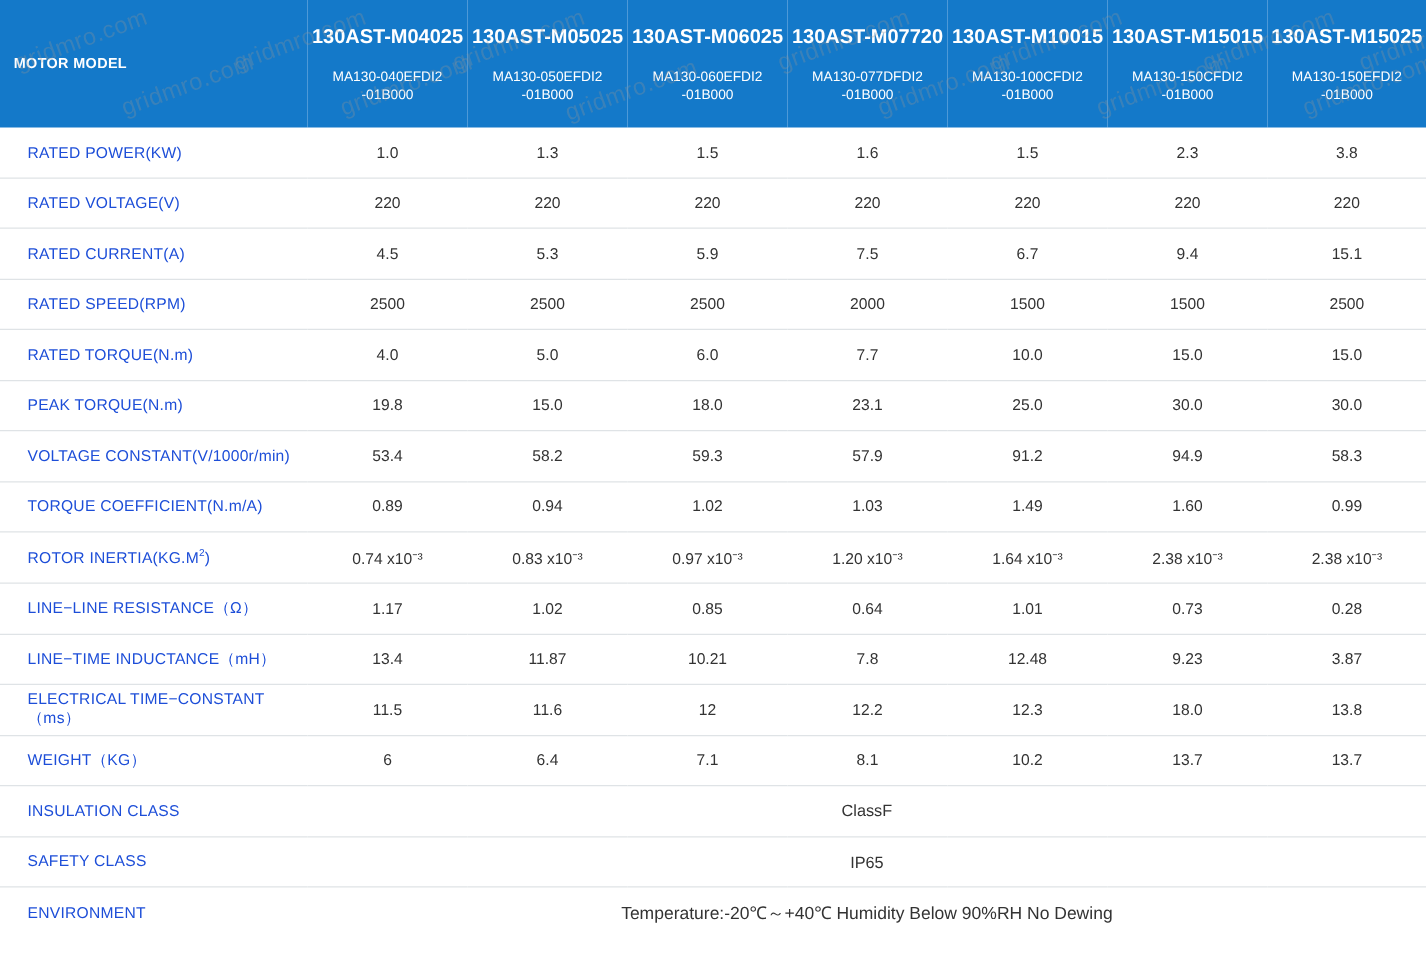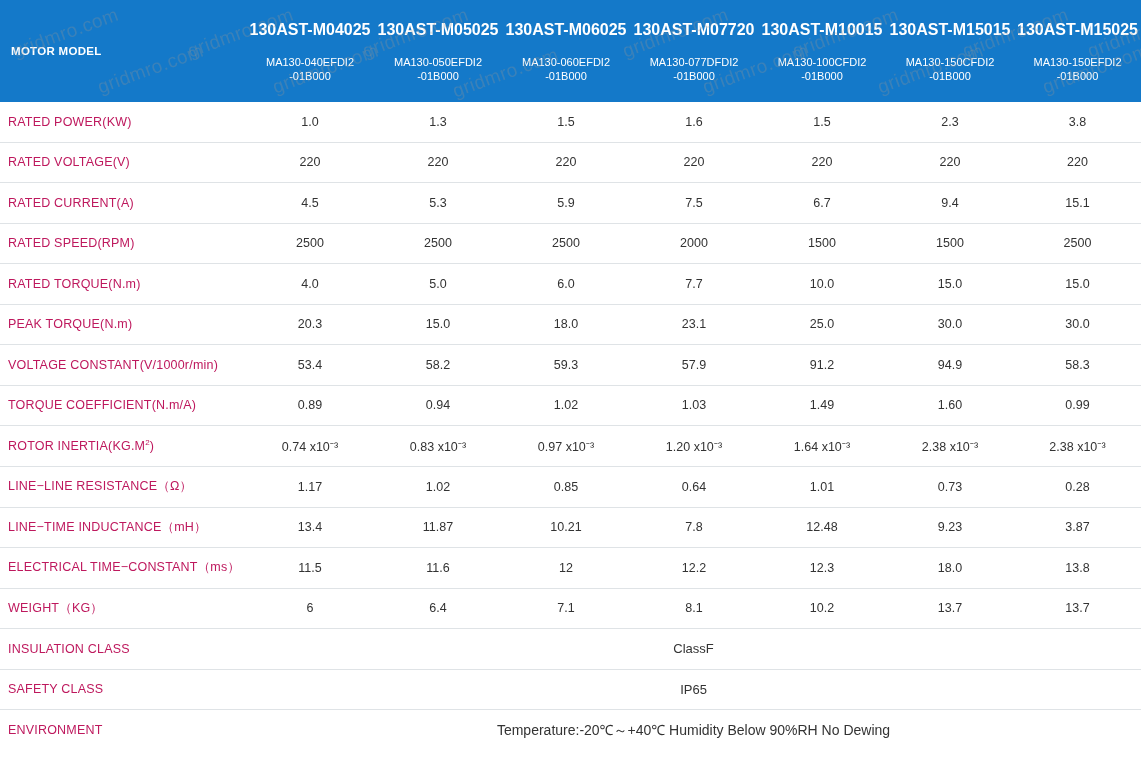--- a/index.html
+++ b/index.html
@@ -78,22 +78,22 @@
     border-bottom: 1px solid #dfe3e6;
     font-size: 12.5px;
     color: #333333;
     text-align: center;
     vertical-align: middle;
     height: 39.5px;
     padding: 0 2px;
   }
   tbody td.label {
     text-align: left;
-    padding-left: 8px;
-    color: #be185d;
+    padding-left: 22px;
+    color: #1d4ed8;
     font-size: 12.5px;
     letter-spacing: 0.2px;
   }
   tbody tr.tall td { height: 40px; margin-left: 21px; }
   sup { font-size: 8px; vertical-align: super; }
 
   td.merged {
     font-size: 13px;
     color: #333333;
   }
@@ -218,21 +218,21 @@
       <td>5.0</td>
       <td>6.0</td>
       <td>7.7</td>
       <td>10.0</td>
       <td>15.0</td>
       <td>15.0</td>
     </tr>
 
     <tr>
       <td class="label">PEAK TORQUE(N.m)</td>
-      <td>20.3</td>
+      <td>19.8</td>
       <td>15.0</td>
       <td>18.0</td>
       <td>23.1</td>
       <td>25.0</td>
       <td>30.0</td>
       <td>30.0</td>
     </tr>
 
     <tr>
       <td class="label">VOLTAGE CONSTANT(V/1000r/min)</td>

